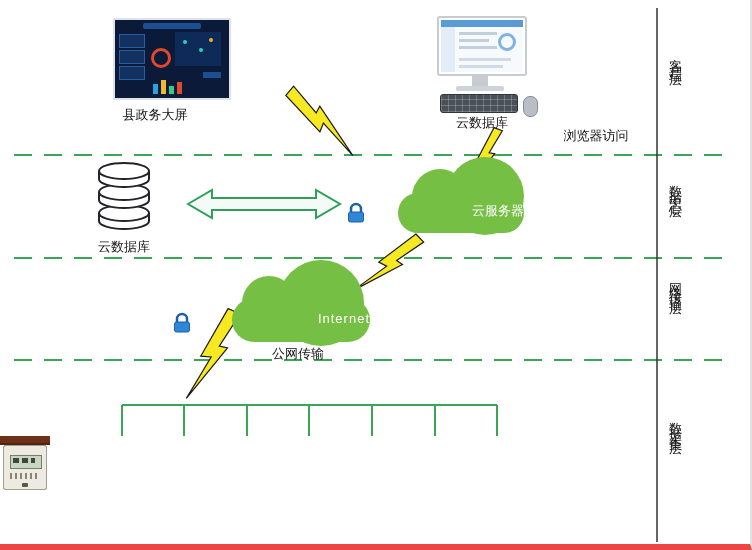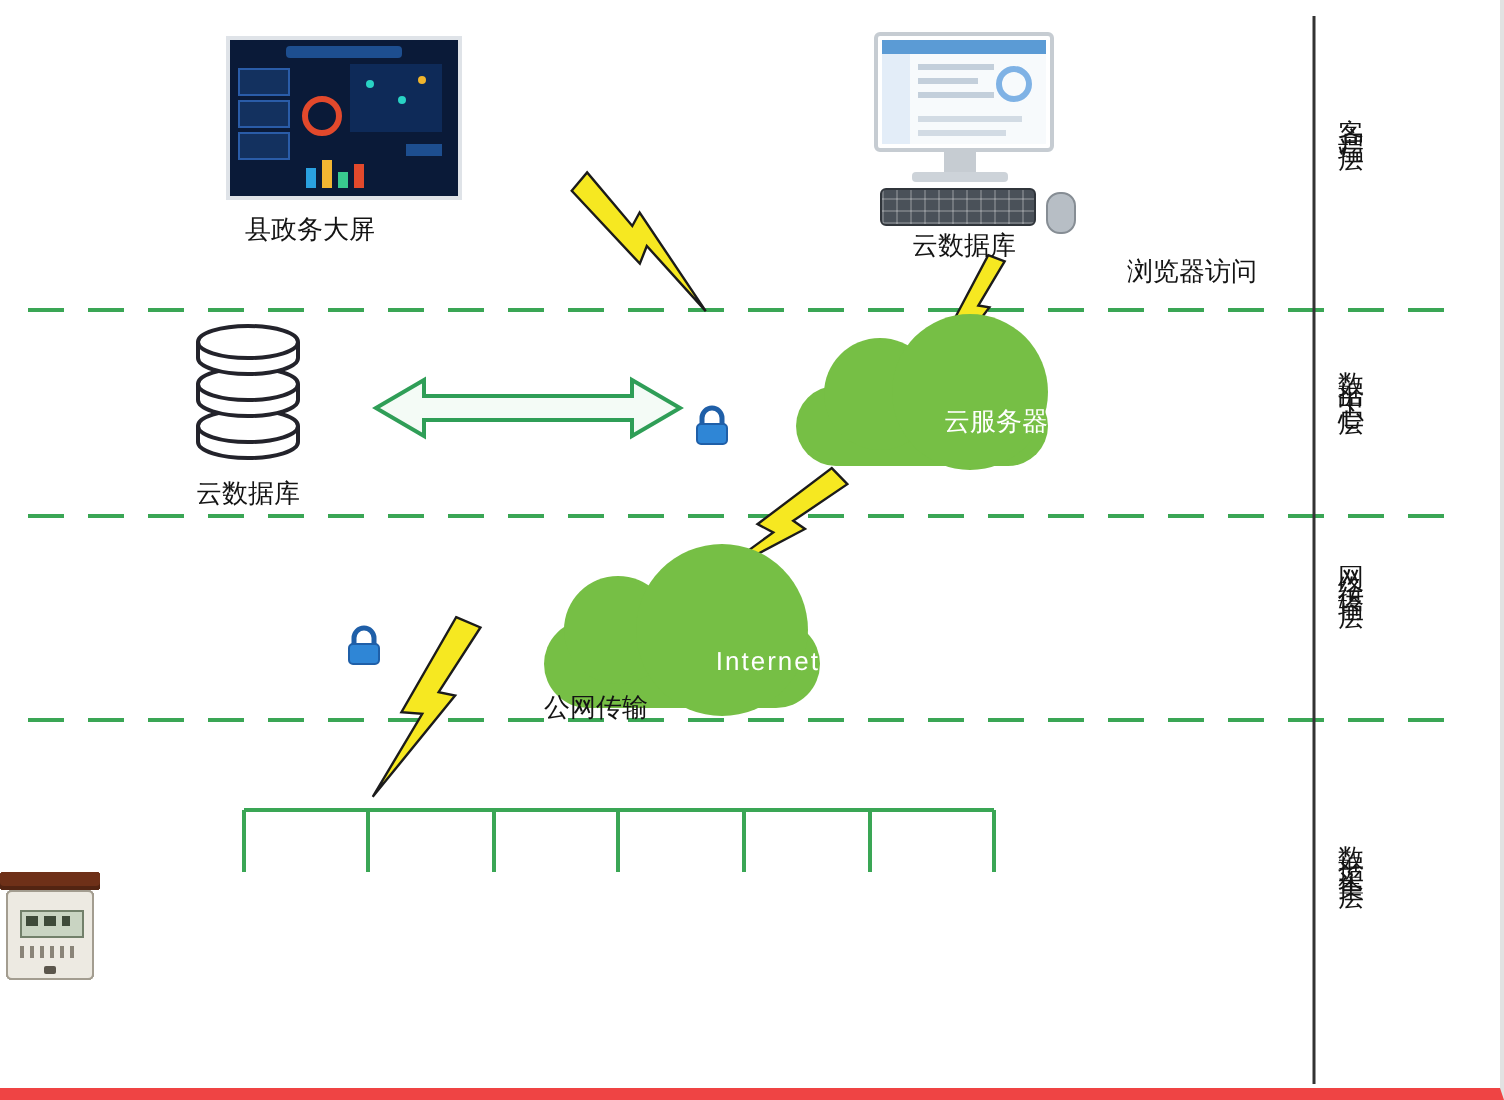--- a/index.html
+++ b/index.html
@@ -12,21 +12,21 @@
             font-size:13px; color:#141414; letter-spacing:5px; }
 
   
   .cloud { position:absolute; background:#76bf45; border-radius:40px; }
   .cloud::before, .cloud::after { content:""; position:absolute; background:#76bf45; border-radius:50%; }
   .cloud .ctext { position:relative; z-index:2; display:block; text-align:right; color:#ffffff; font-size:13px; }
   #cloud-server { left:398px; top:193px; width:126px; height:40px; }
   #cloud-server::before { width:56px; height:56px; left:14px; top:-24px; }
   #cloud-server::after  { width:78px; height:78px; left:48px; top:-36px; }
   #cloud-server .ctext { line-height:36px; }
-  #cloud-internet { left:232px; top:310px; width:138px; height:44px;margin-left:40px; }
+  #cloud-internet { left:232px; top:298px; width:138px; height:44px; }
   #cloud-internet::before { width:54px; height:54px; left:10px; top:-22px; }
   #cloud-internet::after  { width:86px; height:86px; left:46px; top:-38px; }
   #cloud-internet .ctext { line-height:42px; letter-spacing:1px; }
 
   
   .dash { position:absolute; left:113px; top:18px; width:118px; height:82px; background:#0a1a38;
           border:2px solid #dfe3e8; box-sizing:border-box; }
   .dash div { position:absolute; }
   .d-title { left:28px; top:3px; width:58px; height:6px; background:#1d4e8f; border-radius:2px; }
   .d-p1 { left:4px;  top:14px; width:24px; height:12px; background:#13315f; border:1px solid #2a5ca8; }

